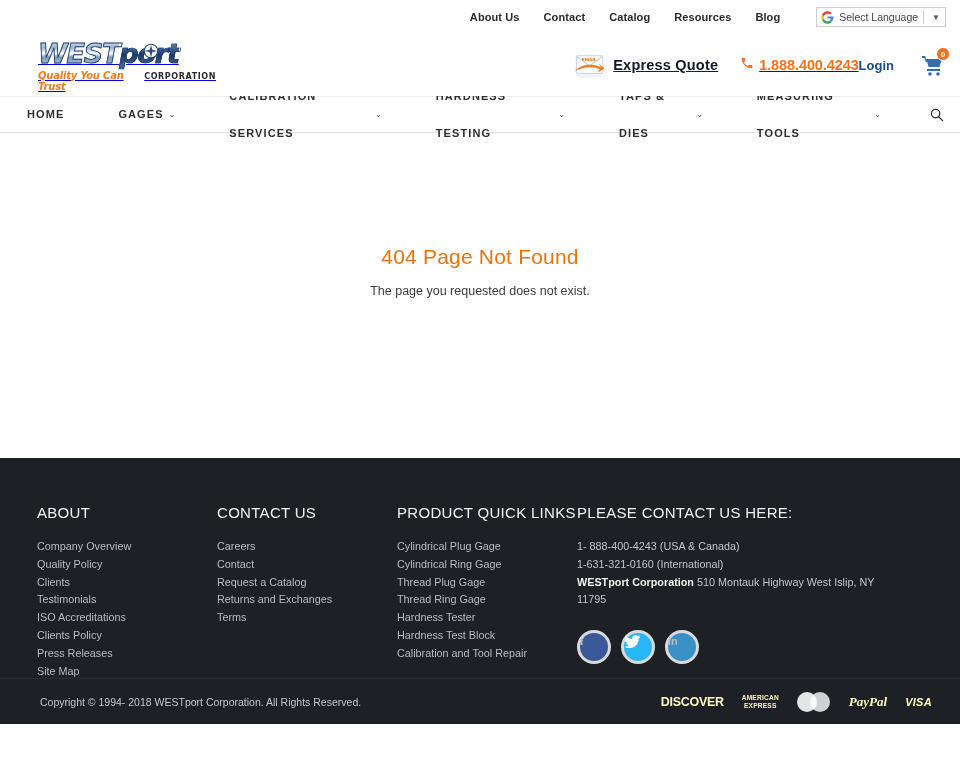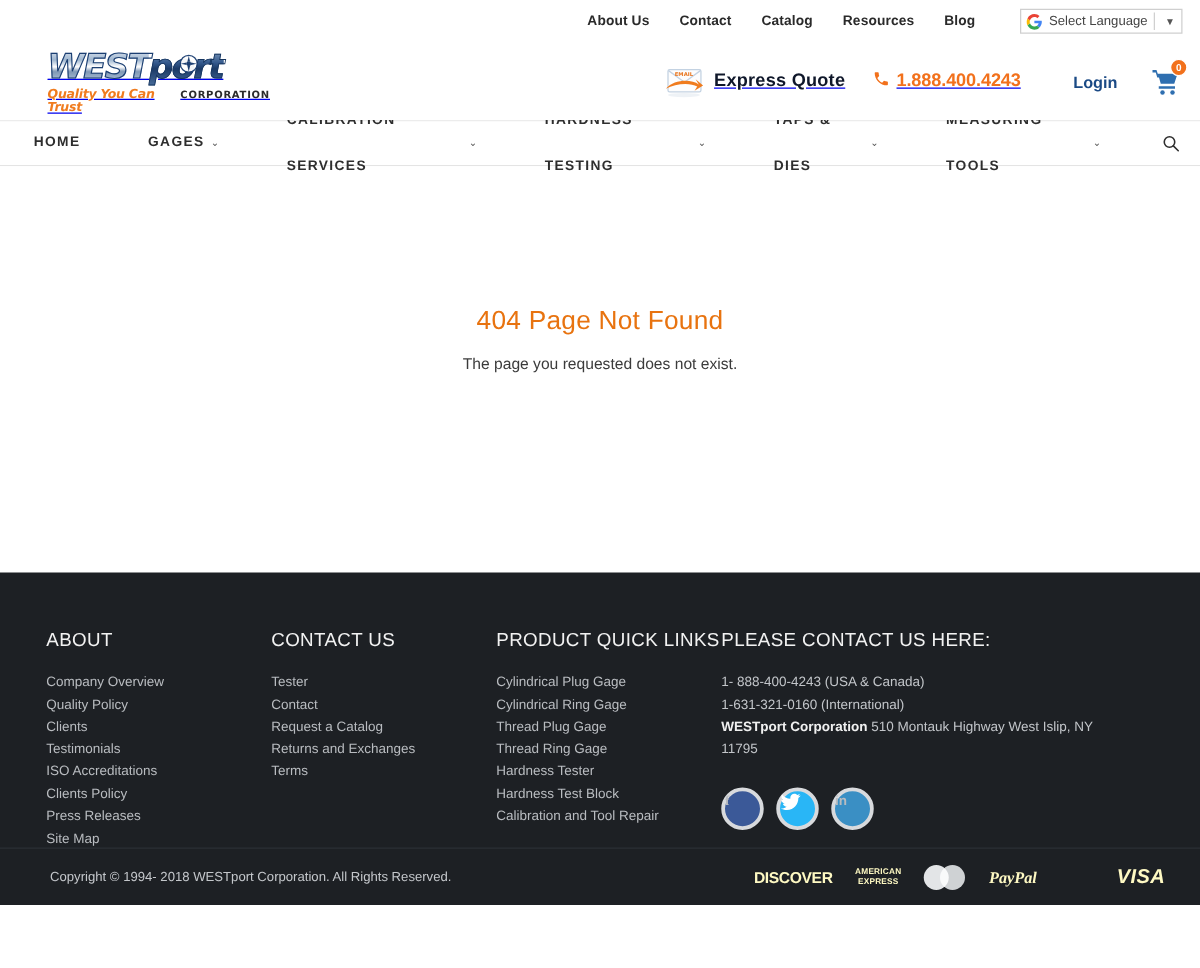--- a/index.html
+++ b/index.html
@@ -100,21 +100,21 @@
   }
   .header-right {
     margin-left: auto; display: flex; align-items: center; gap: 0;
   }
   .express-quote { display: flex; align-items: center; gap: 6px; }
   .email-icon { width: 34px; height: 28px; position: relative; flex: none; }
   .eq-text { font-size: 14.5px; font-weight: bold; color: #0f172a; letter-spacing: 0.2px; }
   .phone-block { display: flex; align-items: center; gap: 5px; margin-left: 22px; }
   .phone-num { font-size: 14.5px; font-weight: bold; color: #f2711c; letter-spacing: -0.1px; }
   .login-link {
-    margin-left: 42px; font-size: 13px; font-weight: bold;
+    font-size: 13px; font-weight: bold;
     color: #1b4a85; text-decoration: none;
   }
   .cart-wrap { margin-left: 26px; position: relative; width: 26px; height: 26px; }
   .cart-badge {
     position: absolute; right: -4px; top: -5px;
     width: 14px; height: 14px; border-radius: 50%;
     background: #f2711c; color: #fff; font-size: 8px; font-weight: bold;
     display: flex; align-items: center; justify-content: center;
     border: 1px solid #fff;
   }
@@ -238,21 +238,21 @@
   .pay-discover { font-size: 12.5px; letter-spacing: -.3px; }
   .pay-amex { font-size: 6.6px; line-height: 7.6px; text-align: center; letter-spacing: .2px; }
   .pay-mc { position: relative; width: 34px; height: 20px; }
   .pay-mc i {
     position: absolute; top: 0; width: 20px; height: 20px; border-radius: 50%;
     background: #e3e5e7; display:block;
   }
   .pay-mc i.a { left: 0; }
   .pay-mc i.b { left: 13px; background: #c9cbcd; mix-blend-mode: screen; }
   .pay-paypal { font-size: 13px; font-style: italic; font-family: "Liberation Serif", serif; }
-  .pay-visa { font-size: 16px; font-style: italic; letter-spacing: .3px; margin-left: 46px; }
+  .pay-visa { font-size: 11px; font-style: italic; letter-spacing: .3px; }
 </style>
 </head>
 <body>
 
 <div class="page">
 
   <div class="topbar">
     <div class="toplinks">
       <a href="#">About Us</a>
       <a href="#">Contact</a>
@@ -373,21 +373,21 @@
         <a href="#">Clients</a>
         <a href="#">Testimonials</a>
         <a href="#">ISO Accreditations</a>
         <a href="#">Clients Policy</a>
         <a href="#">Press Releases</a>
         <a href="#">Site Map</a>
       </div>
 
       <div class="fcol contact">
         <h3>CONTACT US</h3>
-        <a href="#">Tester</a>
+        <a href="#">Careers</a>
         <a href="#">Contact</a>
         <a href="#">Request a Catalog</a>
         <a href="#">Returns and Exchanges</a>
         <a href="#">Terms</a>
       </div>
 
       <div class="fcol links">
         <h3>PRODUCT QUICK LINKS</h3>
         <a href="#">Cylindrical Plug Gage</a>
         <a href="#">Cylindrical Ring Gage</a>

